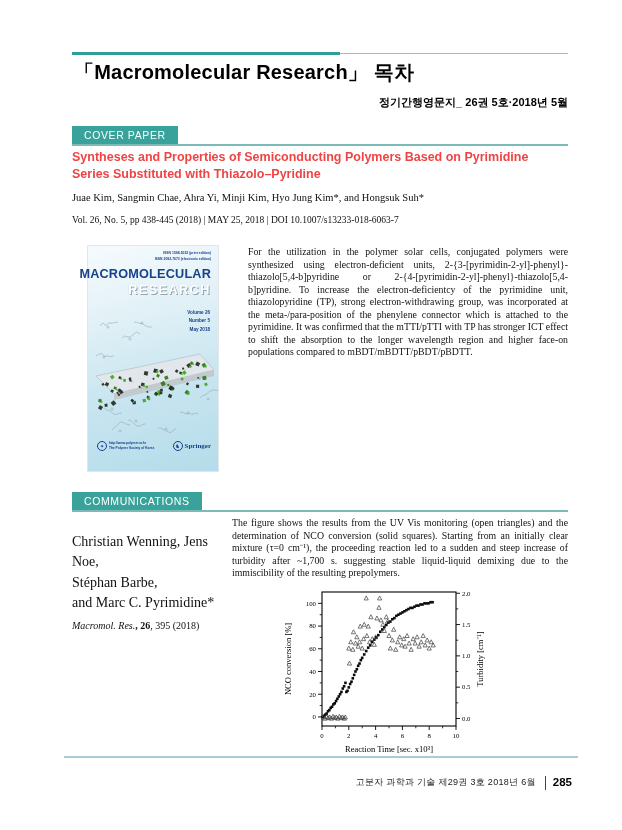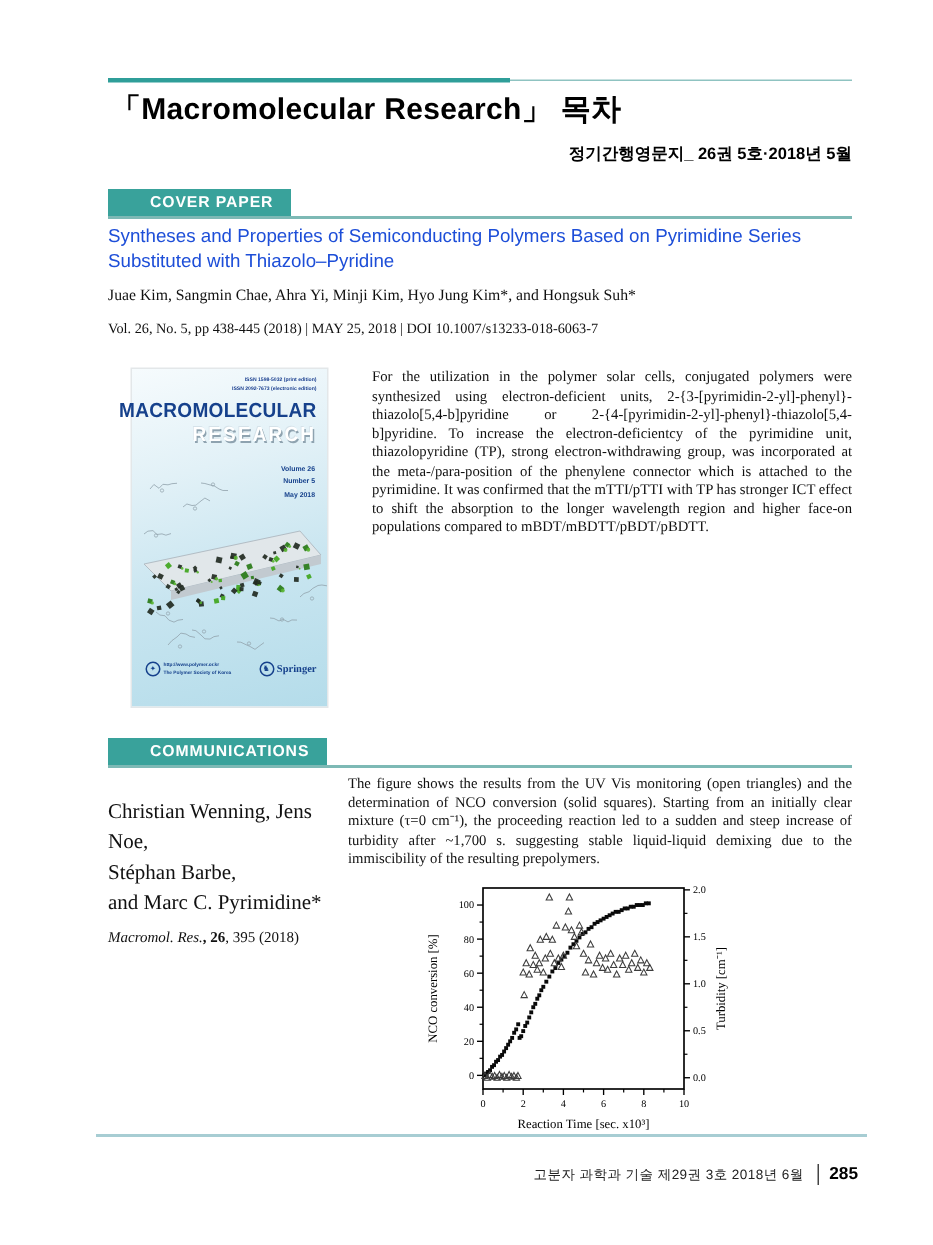--- a/index.html
+++ b/index.html
@@ -7,25 +7,25 @@
         font-family:"Liberation Sans",sans-serif;color:#111;overflow:hidden;
         box-shadow:0 0 4px rgba(0,0,0,.25);}
   
   .toprule{position:absolute;top:52px;left:72px;width:496px;display:flex;align-items:flex-start;}
   .toprule .thick{width:268px;height:3px;background:#2f9e99;}
   .toprule .thin{flex:1;height:1px;background:#8fc3c1;margin-top:1px;}
   .main-title{position:absolute;top:59px;left:74px;font-size:20px;font-weight:700;letter-spacing:.2px;color:#000;}
   .subtitle{position:absolute;top:95px;left:72px;width:496px;text-align:right;font-size:11px;font-weight:700;color:#000;}
   
   .sec-head{position:absolute;left:72px;width:496px;border-bottom:2px solid #7db9b5;line-height:0;}
-  .badge{display:inline-block;background:#39a29b;color:#fff;font-size:10.5px;font-weight:700;
-         letter-spacing:.6px;padding:4px 12px 3px 28px;line-height:11px;}
-  
-  .paper-title{position:absolute;top:149px;left:72px;width:496px;font-size:12.5px;font-weight:400;
-               line-height:1.38;color:#1d4ed8;}
+  .badge{display:inline-block;background:#39a29b;color:#fff;font-size:10.5px;font-weight:400;
+         letter-spacing:.6px;padding:4px 12px 3px 12px;line-height:11px;}
+  
+  .paper-title{position:absolute;top:149px;left:72px;width:496px;font-size:12.5px;font-weight:700;
+               line-height:1.38;color:#ef4444;}
   .authors{position:absolute;top:192px;left:72px;width:496px;font-family:"Liberation Serif",serif;
            font-size:10.5px;color:#111;}
   .volinfo{position:absolute;top:215px;left:72px;width:496px;font-family:"Liberation Serif",serif;
            font-size:9.5px;color:#111;}
   .cover-row{position:absolute;top:246px;left:88px;width:480px;display:flex;}
   .abstract{font-family:"Liberation Serif",serif;font-size:9.8px;line-height:1.28;text-align:justify;color:#111;}
   .cover-abs{margin-left:30px;flex:1;}
   
   .cover{position:relative;width:130px;height:225px;flex:0 0 130px;
          background:linear-gradient(165deg,#f6fbfd 0%,#e2f1f7 30%,#c8e5f0 62%,#b4dcea 100%);
@@ -53,21 +53,21 @@
   .comm-left{position:absolute;top:517px;left:72px;width:152px;}
   .comm-title{font-family:"Liberation Serif",serif;font-size:10.8px;font-weight:700;line-height:1.38;color:#111;}
   .comm-authors{margin-top:15px;font-family:Liberation Serif, serif;font-size:14px;line-height:1.45;color:#111;}
   .comm-cite{margin-top:7px;font-family:"Liberation Serif",serif;font-size:10px;color:#111;}
   .comm-cite .j{font-style:italic;}
   .comm-cite .v{font-weight:700;}
   .comm-right{position:absolute;top:517px;left:232px;width:336px;}
   .figure{margin-top:4px;margin-left:48px;}
   
   .botrule{position:absolute;top:756px;left:64px;right:44px;height:1.5px;background:#a7cdd3;}
-  .footer{position:absolute;top:776px;left:72px;right:50px;display:flex;justify-content:flex-end;align-items:center;}
+  .footer{position:absolute;top:776px;left:72px;right:50px;display:flex;justify-content:flex-end;align-items:flex-start;}
   .footer .ftext{font-size:9px;color:#222;letter-spacing:.3px;}
   .footer .fdiv{width:1px;height:14px;background:#444;margin:0 7px 0 9px;}
   .footer .fpage{font-size:11.5px;font-weight:700;color:#000;}
 </style>
 </head>
 <body>
 
 <div class="page">
 
   <div class="toprule">

